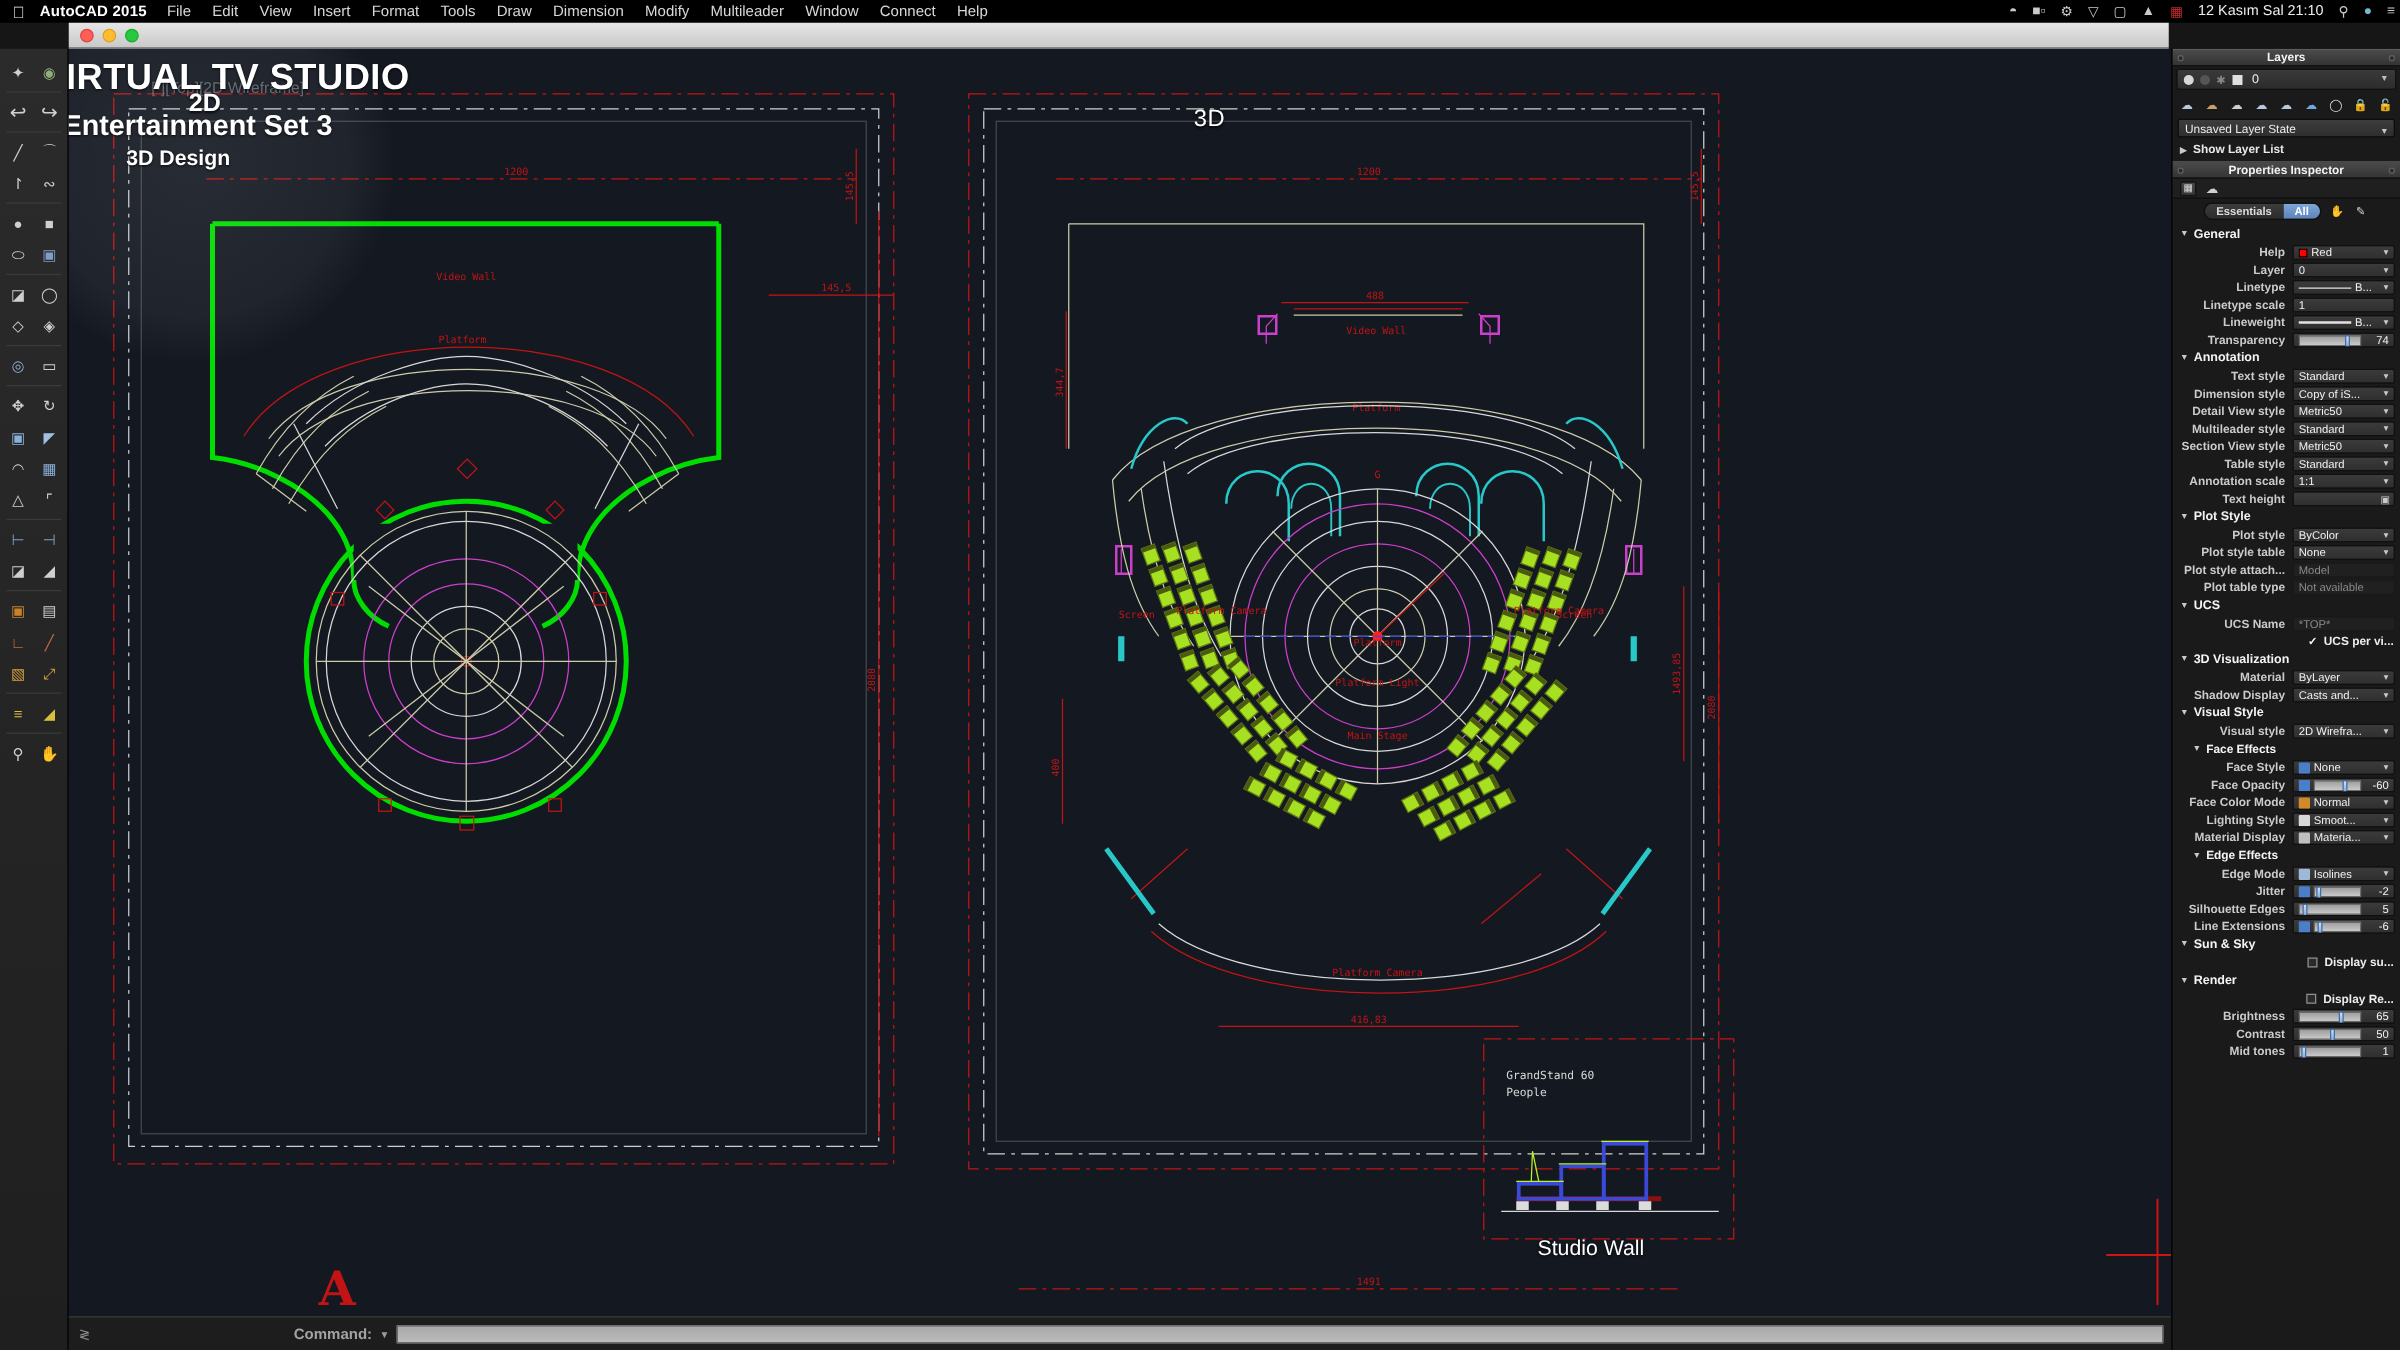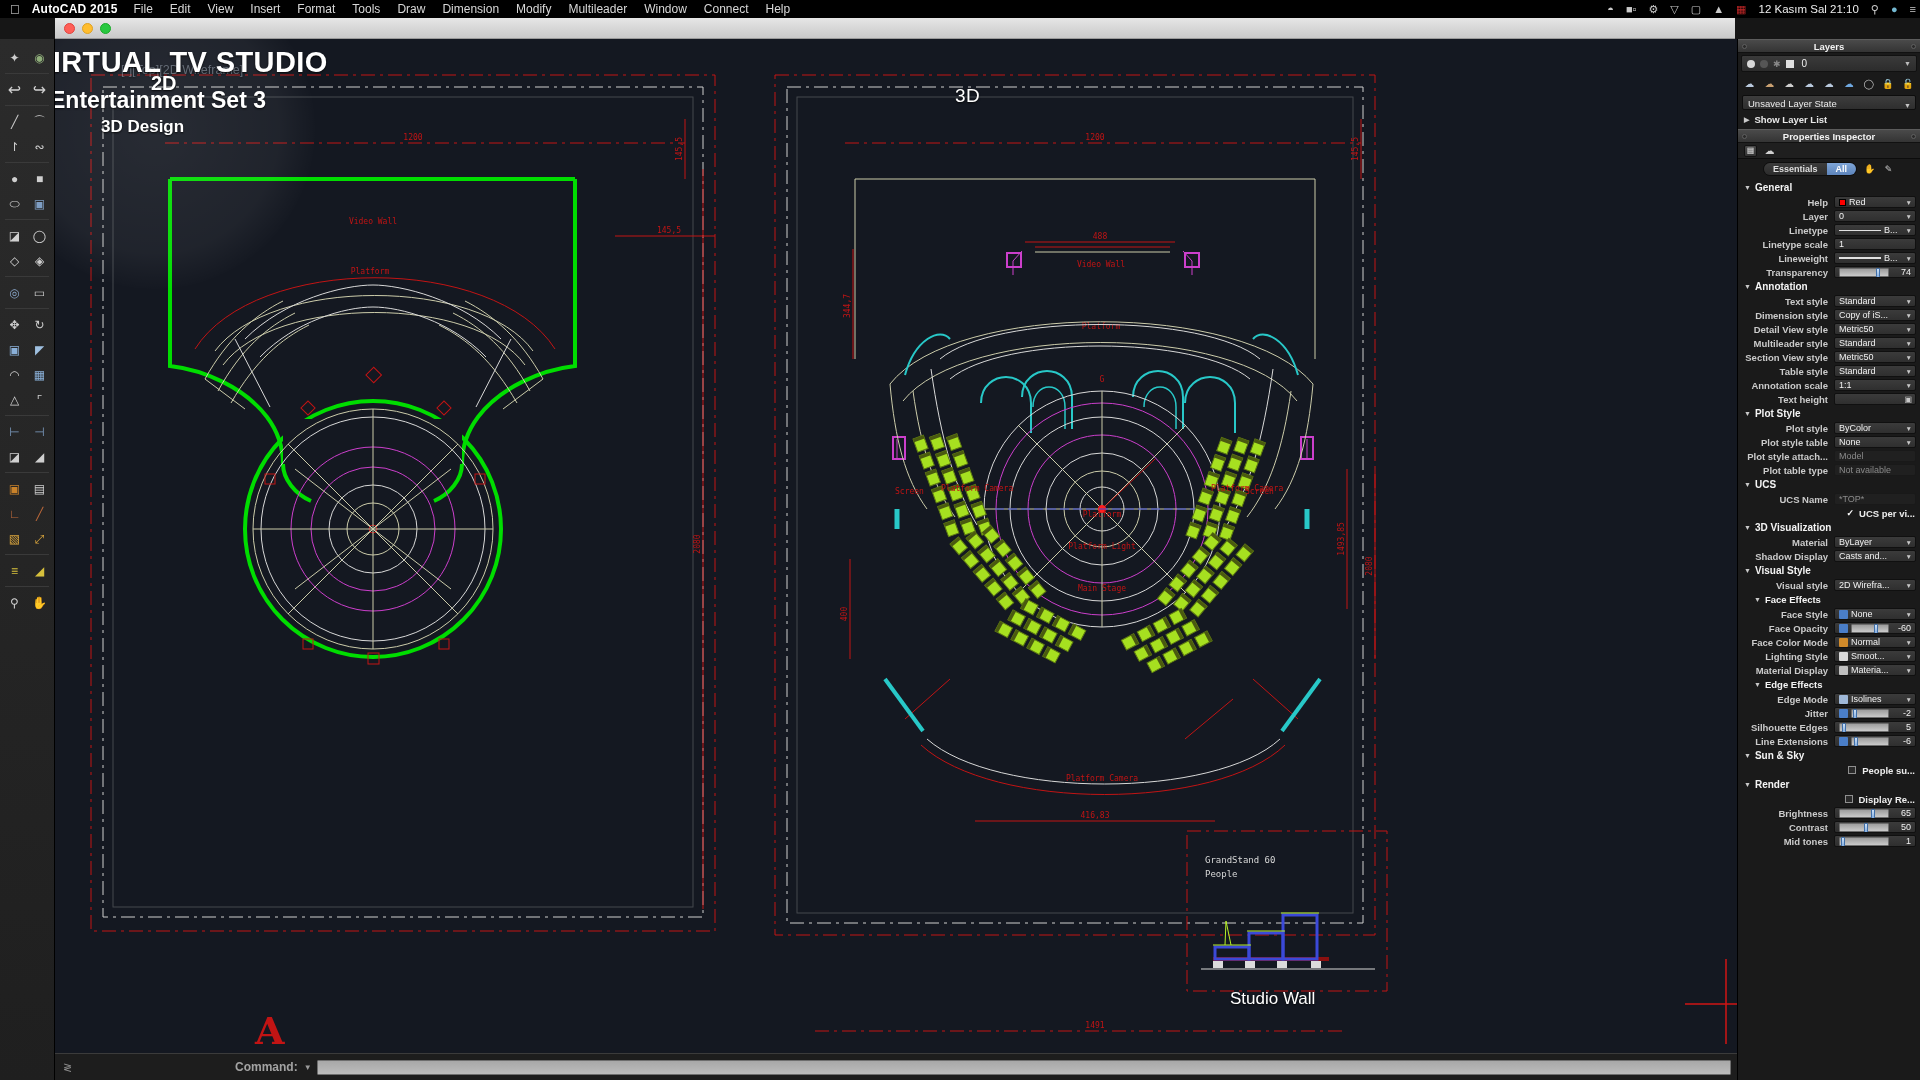--- a/index.html
+++ b/index.html
@@ -1036,21 +1036,21 @@
             </div>
             <span class="numr">-6</span>
           </div>
         </div>
         <div class="sec-head">
           <span class="tri">▼</span>
           <span>Sun &amp; Sky</span>
         </div>
         <div class="chkrow" style="justify-content: flex-end;">
           <span class="chk"></span>
-          <span>People su...</span>
+          <span>Display su...</span>
         </div>
         <div class="sec-head">
           <span class="tri">▼</span>
           <span>Render</span>
         </div>
         <div class="chkrow" style="justify-content: flex-end;">
           <span class="chk"></span>
           <span>Display Re...</span>
         </div>
         <div class="prow">

